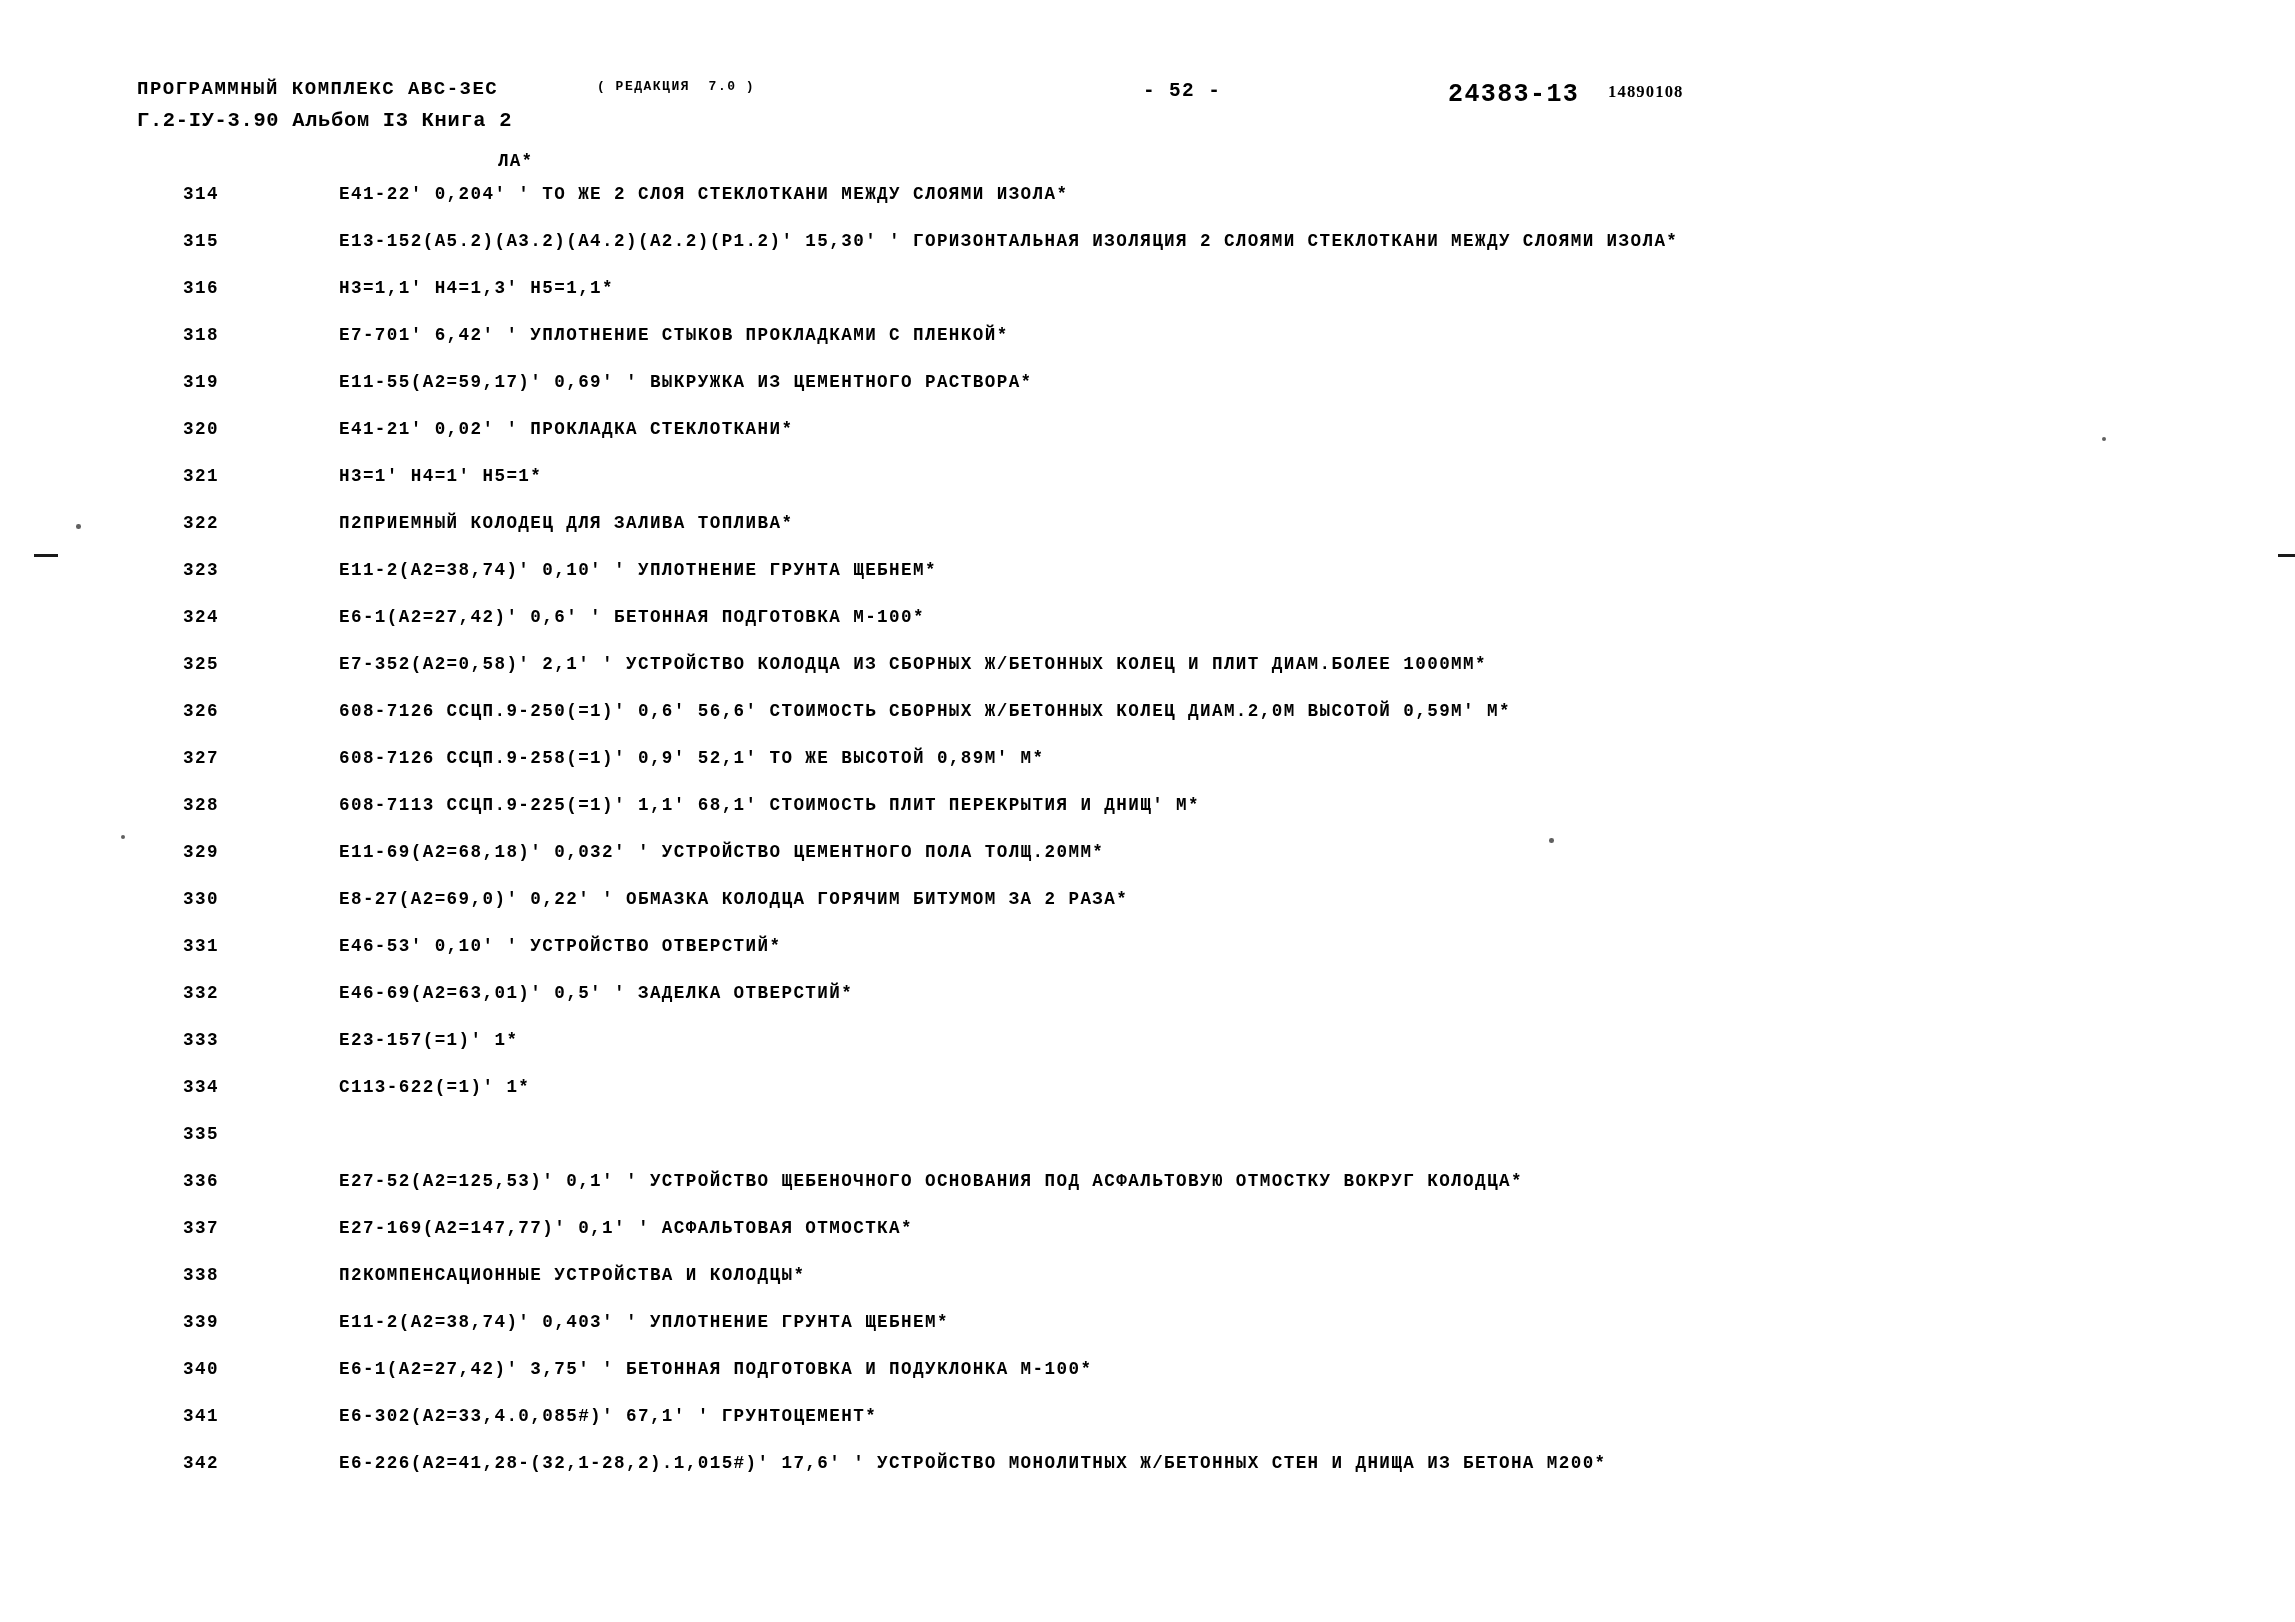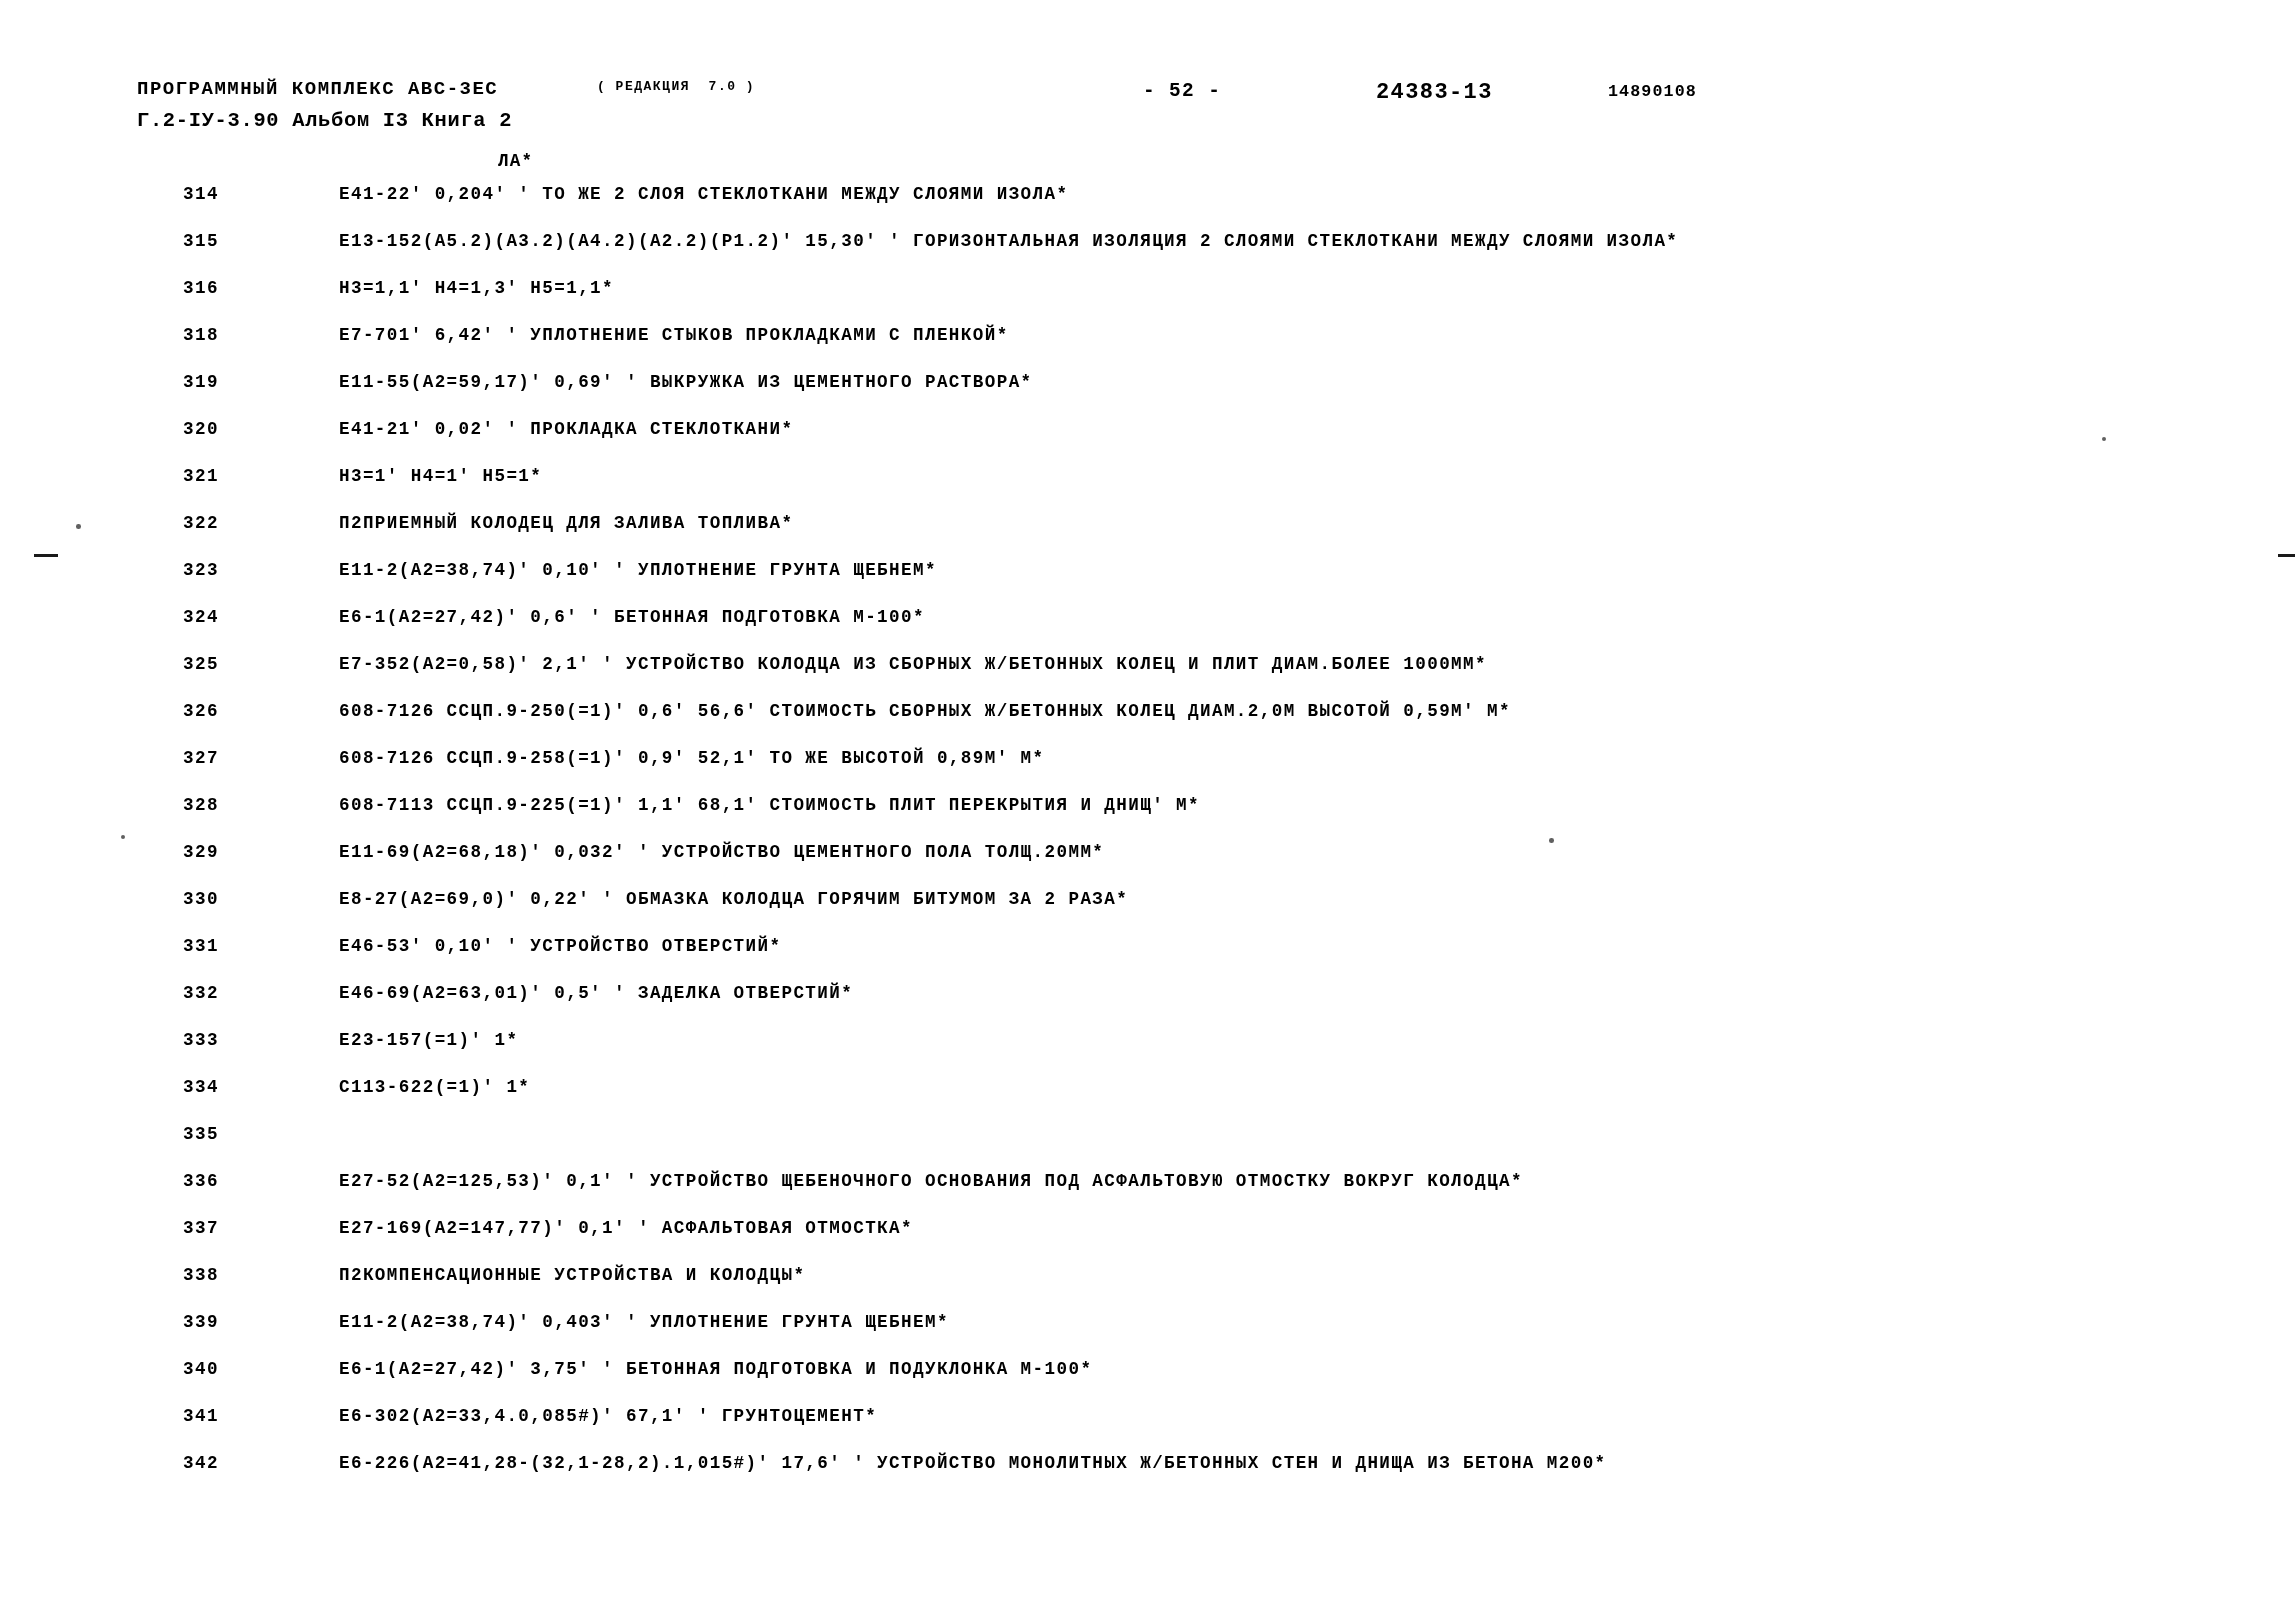--- a/index.html
+++ b/index.html
@@ -39,22 +39,22 @@
     white-space: pre;
     font-weight: 700;
     letter-spacing: 0.9px;
     font-size: 18.5px;
     line-height: 1;
   }
   #hdr-prog   { left: 117px; top: 80px;  font-size: 19px; letter-spacing: 1.5px; }
   #hdr-rev    { left: 577px; top: 80px; font-size: 13px; letter-spacing: 1.5px; }
   #hdr-album  { left: 117px; top: 111px;  font-size: 20.4px; letter-spacing: 0.7px; font-weight: 700; }
   #hdr-page   { left: 1123px; top: 82px; font-size: 19.4px; letter-spacing: 1.4px; }
-  #hdr-doc    { left: 1356px; top: 82px; font-size: 22px; letter-spacing: 1.4px; }
-  #hdr-code   { left: 1588px; top: 84px; font-size: 16.7px; letter-spacing: 1.1px; }
+  #hdr-doc    { left: 1428px; top: 82px; font-size: 25px; letter-spacing: 1.4px; }
+  #hdr-code   { left: 1588px; top: 84px; font-size: 16.7px; letter-spacing: 1.1px; font-family: Liberation Serif, serif; }
 
   
   #subhdr {
     position: absolute;
     left: 478px;
     top: 151px;
     font-size: 17.6px;
     font-weight: 700;
     letter-spacing: 1.2px;
     white-space: pre;

